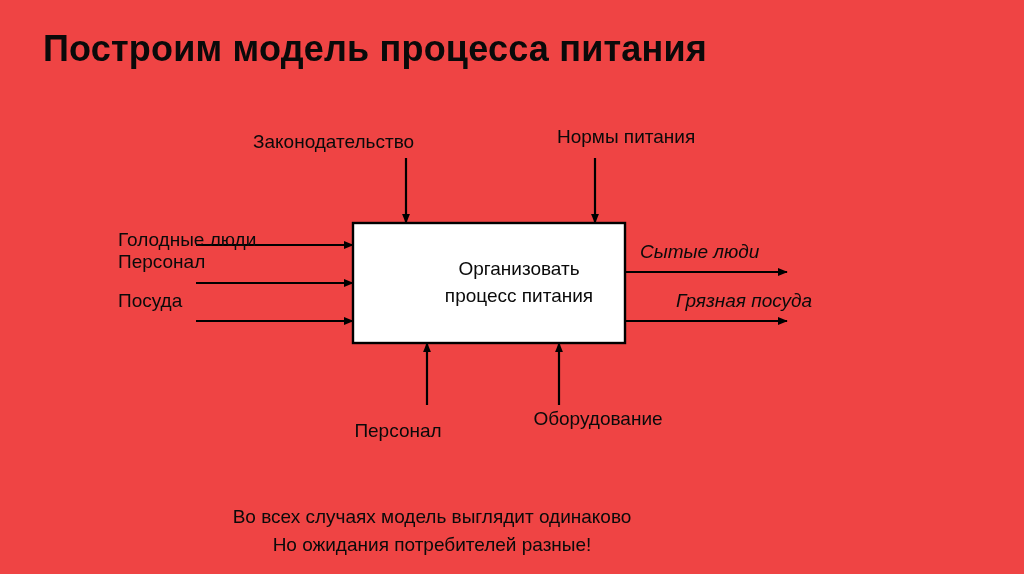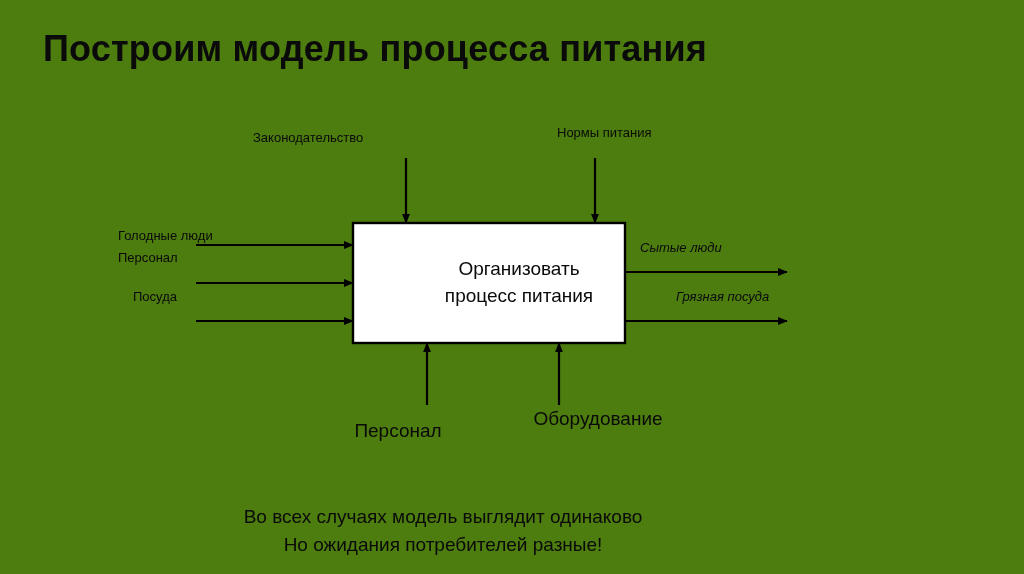--- a/index.html
+++ b/index.html
@@ -4,38 +4,38 @@
 <style>
   html, body {
     margin: 0;
     padding: 0;
     background: #ffffff;
   }
   #stage {
     position: relative;
     width: 1024px;
     height: 574px;
-    background: #4d7c0f;
+    background: #ef4444;
     overflow: hidden;
     font-family: "Liberation Sans", sans-serif;
     color: #0a0a0a;
   }
   .title {
     position: absolute;
     left: 43px;
     top: 26px;
     font-size: 36px;
     font-weight: bold;
     letter-spacing: 0.2px;
     white-space: nowrap;
     line-height: 1.25;
   }
   .lbl {
     position: absolute;
-    font-size: 13px;
+    font-size: 19px;
     font-weight: normal;
     white-space: nowrap;
     line-height: 1.15;
   }
   .lbl-c {
     position: absolute;
     font-size: 19px;
     white-space: nowrap;
     transform: translateX(-50%);
     line-height: 1.15;
@@ -57,21 +57,21 @@
     flex-direction: column;
     align-items: center;
     justify-content: center;
     font-size: 19px;
     line-height: 1.42;
     text-align: center;
     padding-left: 30px;
   }
   .footer {
     position: absolute;
-    left: 13px;
+    left: 2px;
     top: 503px;
     width: 860px;
     text-align: center;
     font-size: 19px;
     line-height: 1.45;
   }
   .footer div { white-space: nowrap; }
 </style>
 </head>
 <body>
@@ -106,21 +106,21 @@
   <div class="box-text">
     <span>Организовать</span>
     <span>процесс питания</span>
   </div>
 
   <div class="lbl" style="left:253px; top:131px;">Законодательство</div>
   <div class="lbl" style="left:557px; top:126px;">Нормы питания</div>
 
   <div class="lbl" style="left:118px; top:213px;margin-top:16px;">Голодные люди</div>
   <div class="lbl" style="left:118px; top:251px;">Персонал</div>
-  <div class="lbl" style="left:133px; top:290px;">Посуда</div>
+  <div class="lbl" style="left:118px; top:290px;">Посуда</div>
 
   <div class="lbl" style="left:640px; top:241px;font-style:italic;">Сытые люди</div>
   <div class="lbl" style="left:676px; top:290px;font-style:italic;">Грязная посуда</div>
 
   <div class="lbl-c" style="left:398px; top:420px;">Персонал</div>
   <div class="lbl-c" style="left:598px; top:408px;">Оборудование</div>
 
   <div class="footer">
     <div>Во всех случаях модель выглядит одинаково</div>
     <div>Но ожидания потребителей разные!</div>

